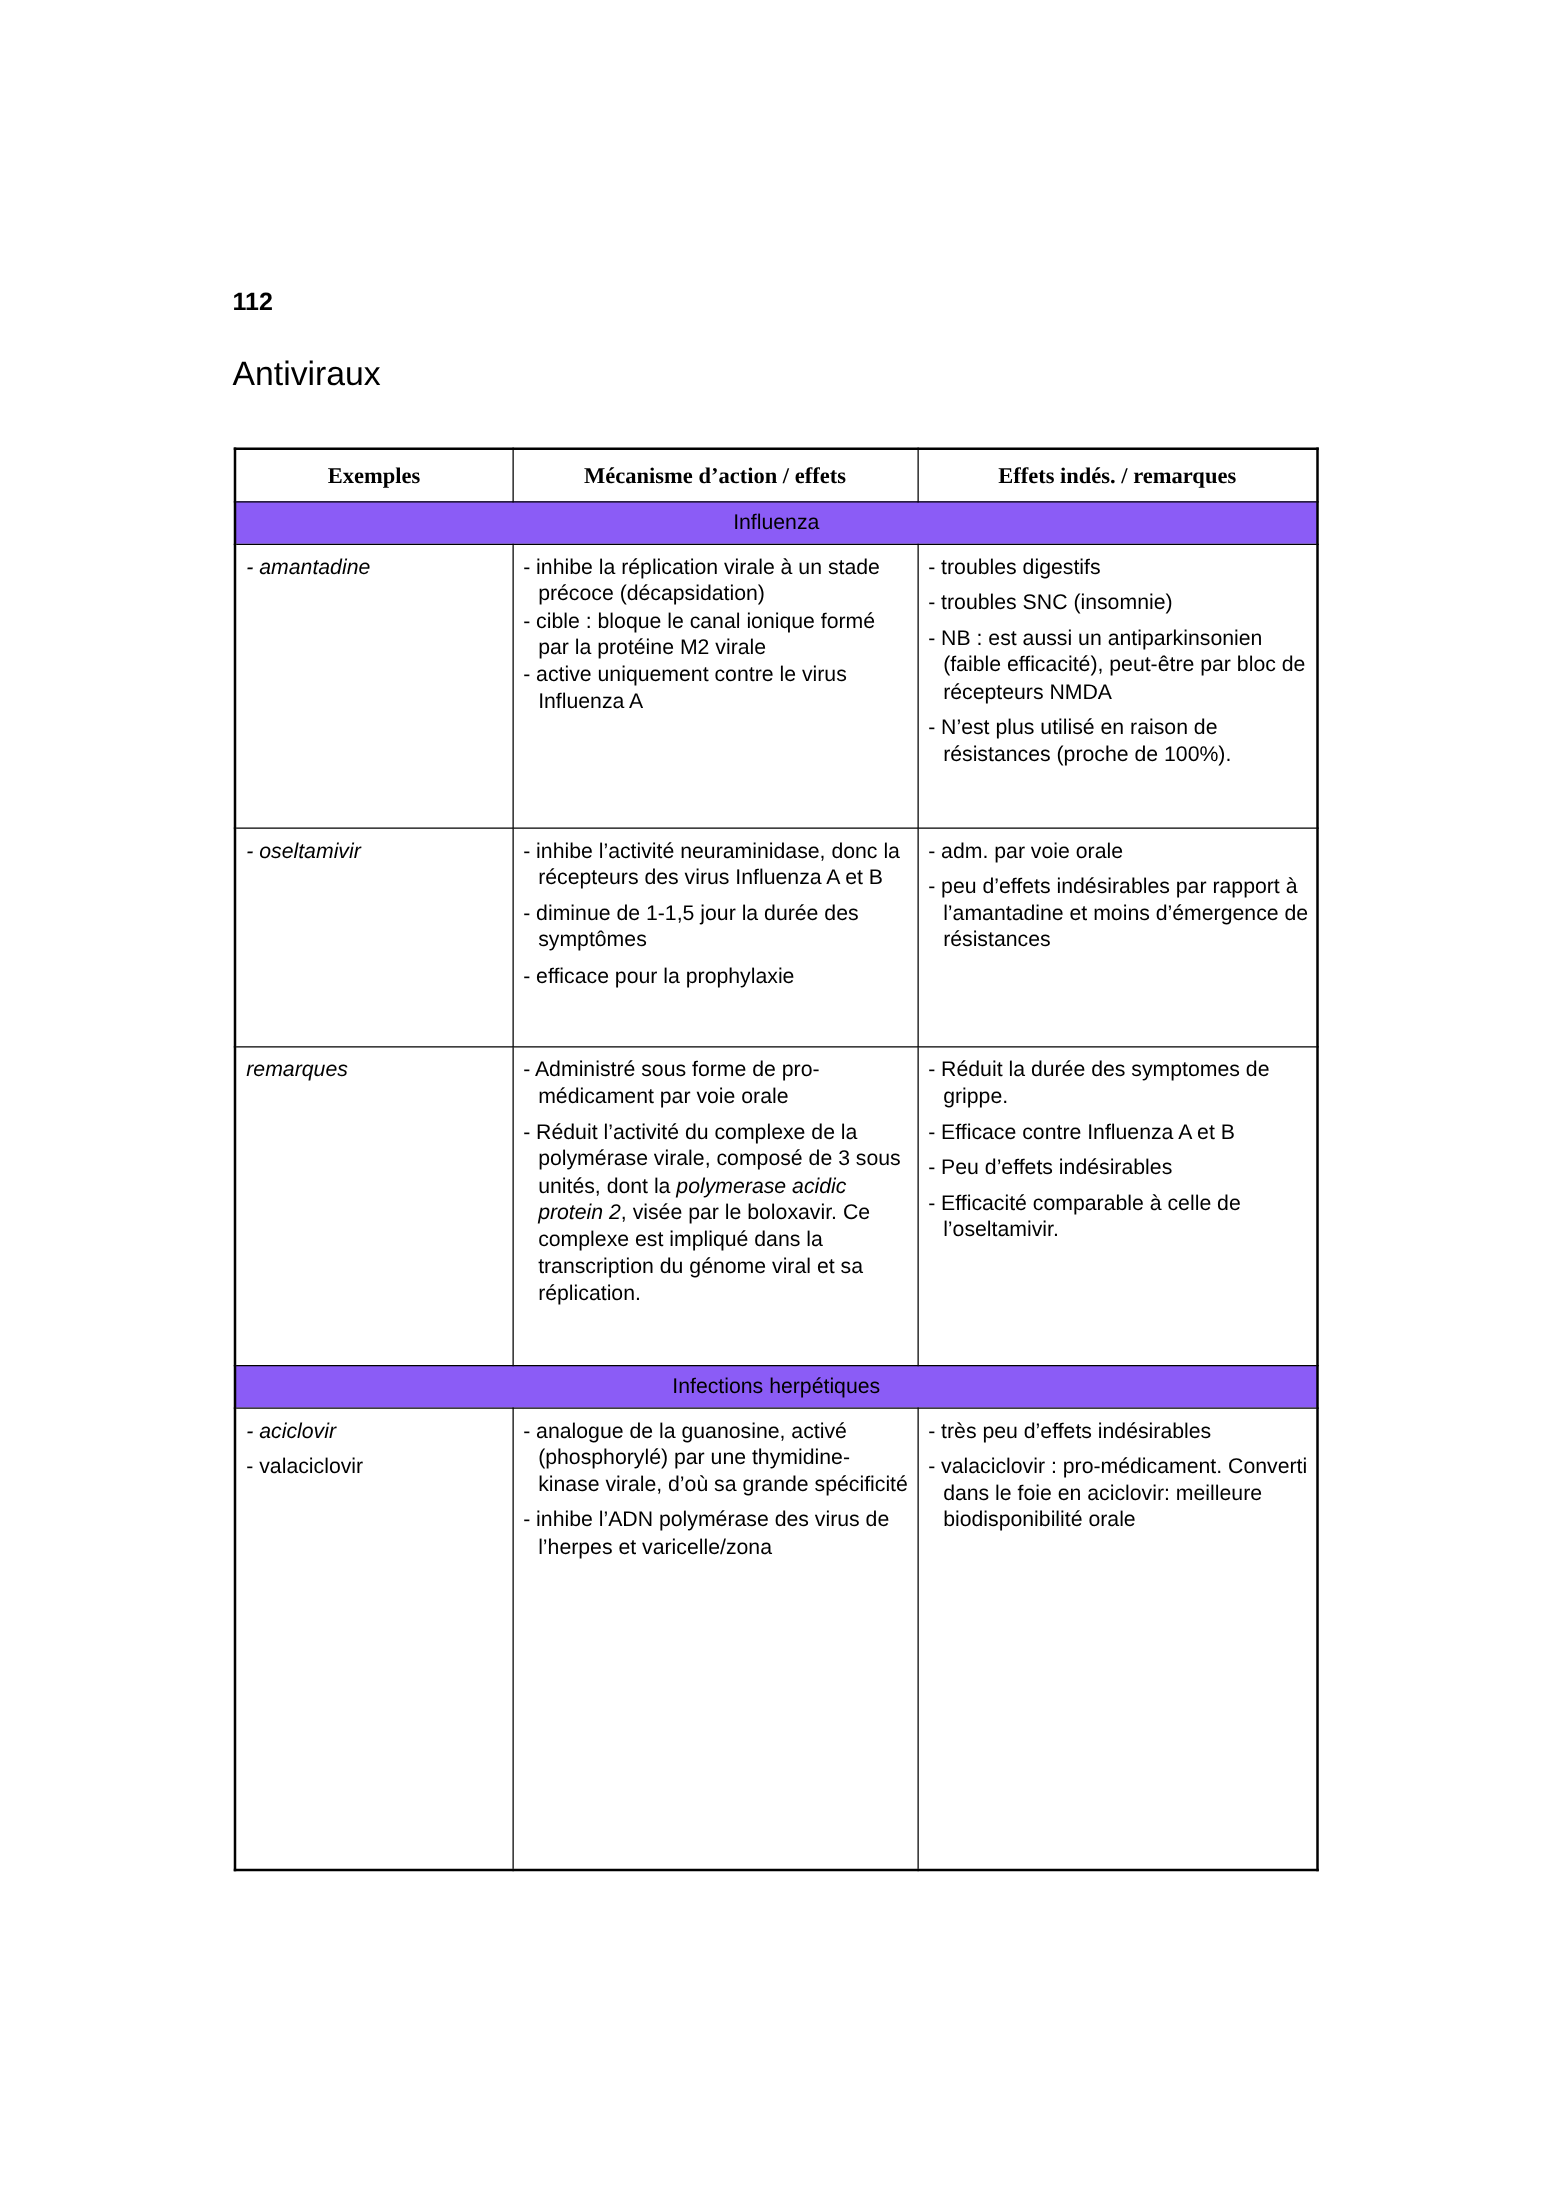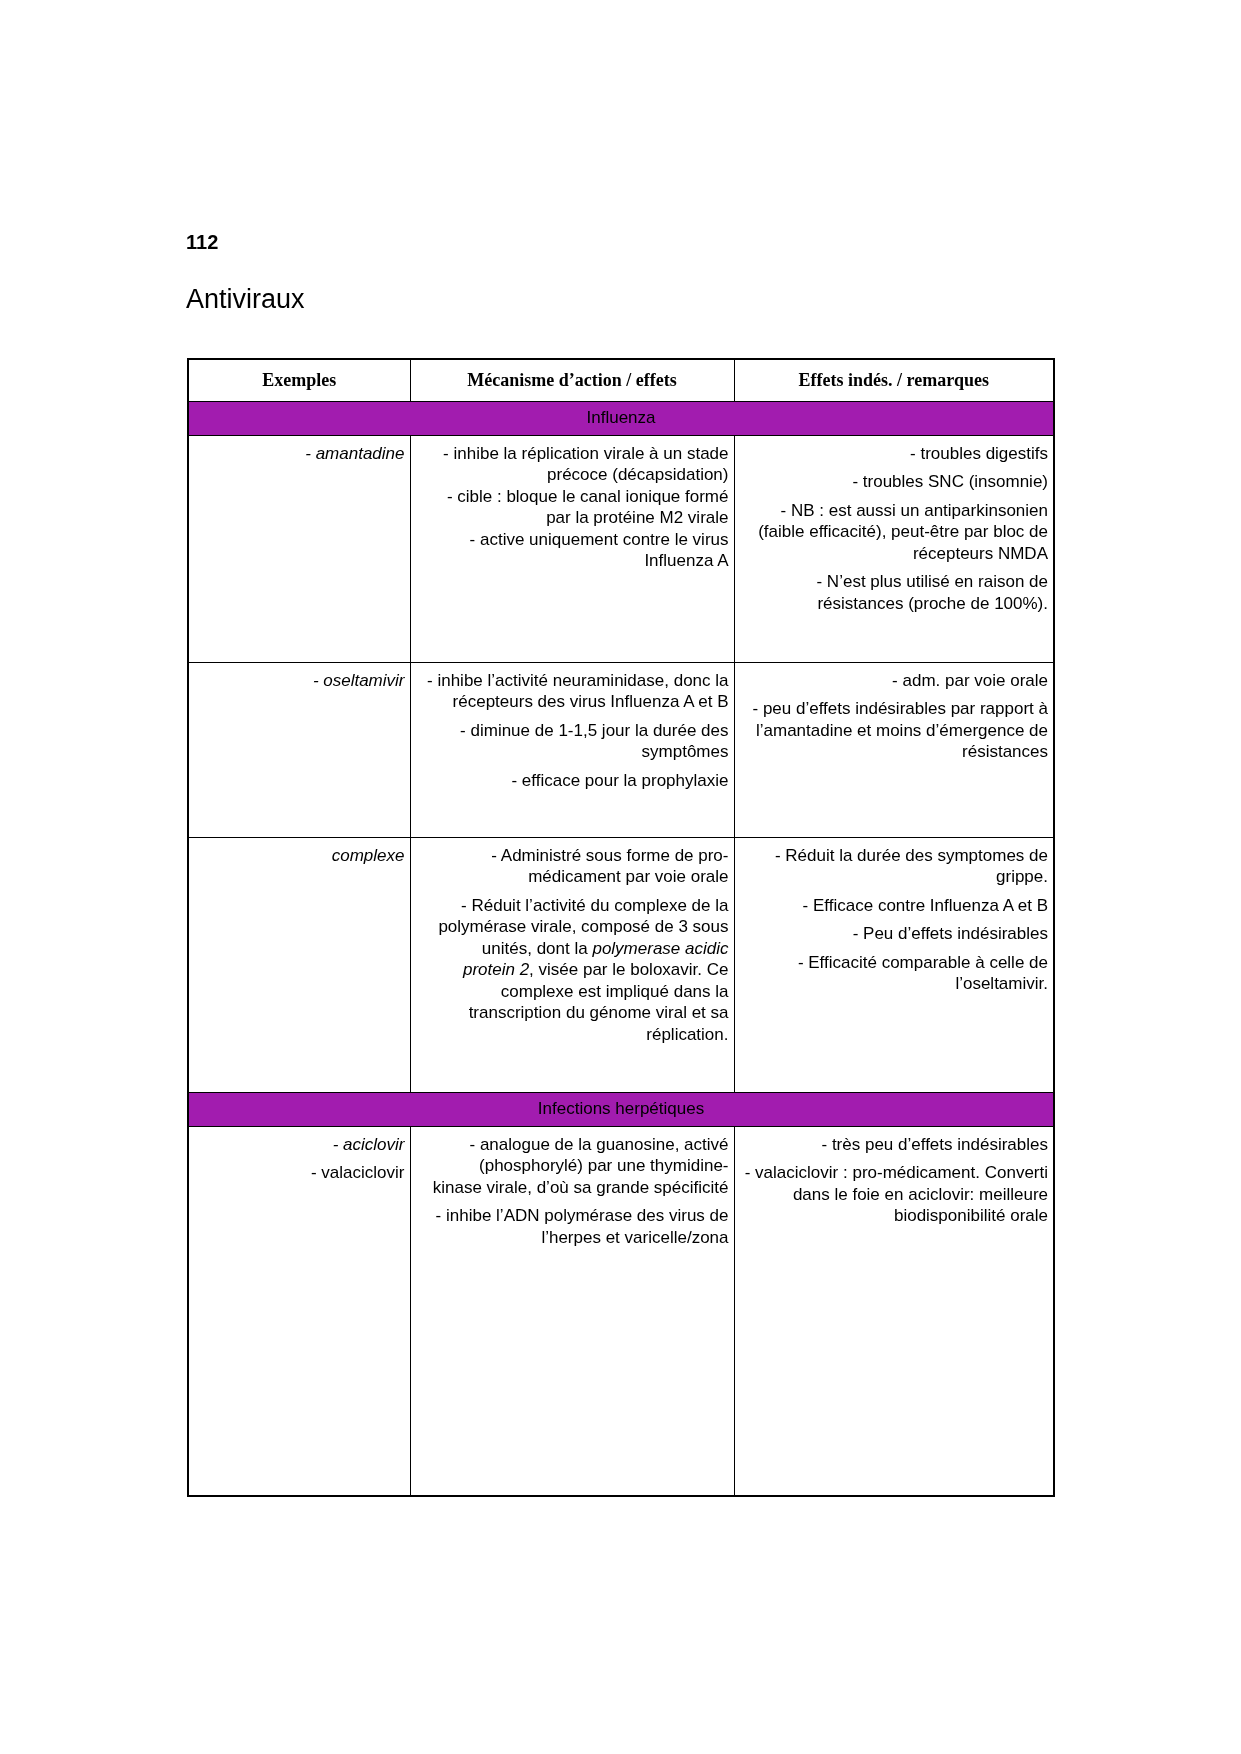--- a/index.html
+++ b/index.html
@@ -46,35 +46,34 @@
     font-family: "Liberation Serif", "DejaVu Serif", serif;
     font-size: 18px;
     font-weight: bold;
     text-align: center;
     vertical-align: middle;
     padding: 6px 4px;
     margin-top: 24px;
   }
   tr.head-row { height: 42px; }
   td.section {
-    background: #a21caf;
+    background: #8b5cf6;
     text-align: center;
     vertical-align: middle;
     font-size: 17px;
     padding: 4px;
     border-top-width: 2px;
     border-bottom-width: 2px;
   }
   tr.section-row { height: 34px; }
   td.cell {
     vertical-align: top;
     padding: 7px 5px 7px 8px;
     font-size: 17px;
     line-height: 21.5px;
-    text-align: right;
   }
   tr.row-amantadine { height: 227px; }
   tr.row-oseltamivir { height: 175px; }
   tr.row-baloxavir { height: 255px; }
   tr.row-aciclovir { height: 370px; }
   .li {
     padding-left: 12px;
     text-indent: -12px;
   }
   .li + .li { margin-top: 7px; }
@@ -135,21 +134,21 @@
         <div class="li">- efficace pour la prophylaxie</div>
       </td>
       <td class="cell">
         <div class="li">- adm. par voie orale</div>
         <div class="li">- peu d’effets indésirables par rapport à l’amantadine et moins d’émergence de résistances</div>
       </td>
     </tr>
 
     <tr class="row-baloxavir">
       <td class="cell">
-        <div class="ital">complexe</div>
+        <div class="ital">remarques</div>
       </td>
       <td class="cell">
         <div class="li">- Administré sous forme de pro-médicament par voie orale</div>
         <div class="li"><span>- Réduit l’activité du complexe de la polymérase virale, composé de 3 sous unités, dont la </span><span class="ital">polymerase acidic protein 2</span><span>, visée par le boloxavir. Ce complexe est impliqué dans la transcription du génome viral et sa réplication.</span></div>
       </td>
       <td class="cell">
         <div class="li">- Réduit la durée des symptomes de grippe.</div>
         <div class="li">- Efficace contre Influenza A et B</div>
         <div class="li">- Peu d’effets indésirables</div>
         <div class="li">- Efficacité comparable à celle de l’oseltamivir.</div>

